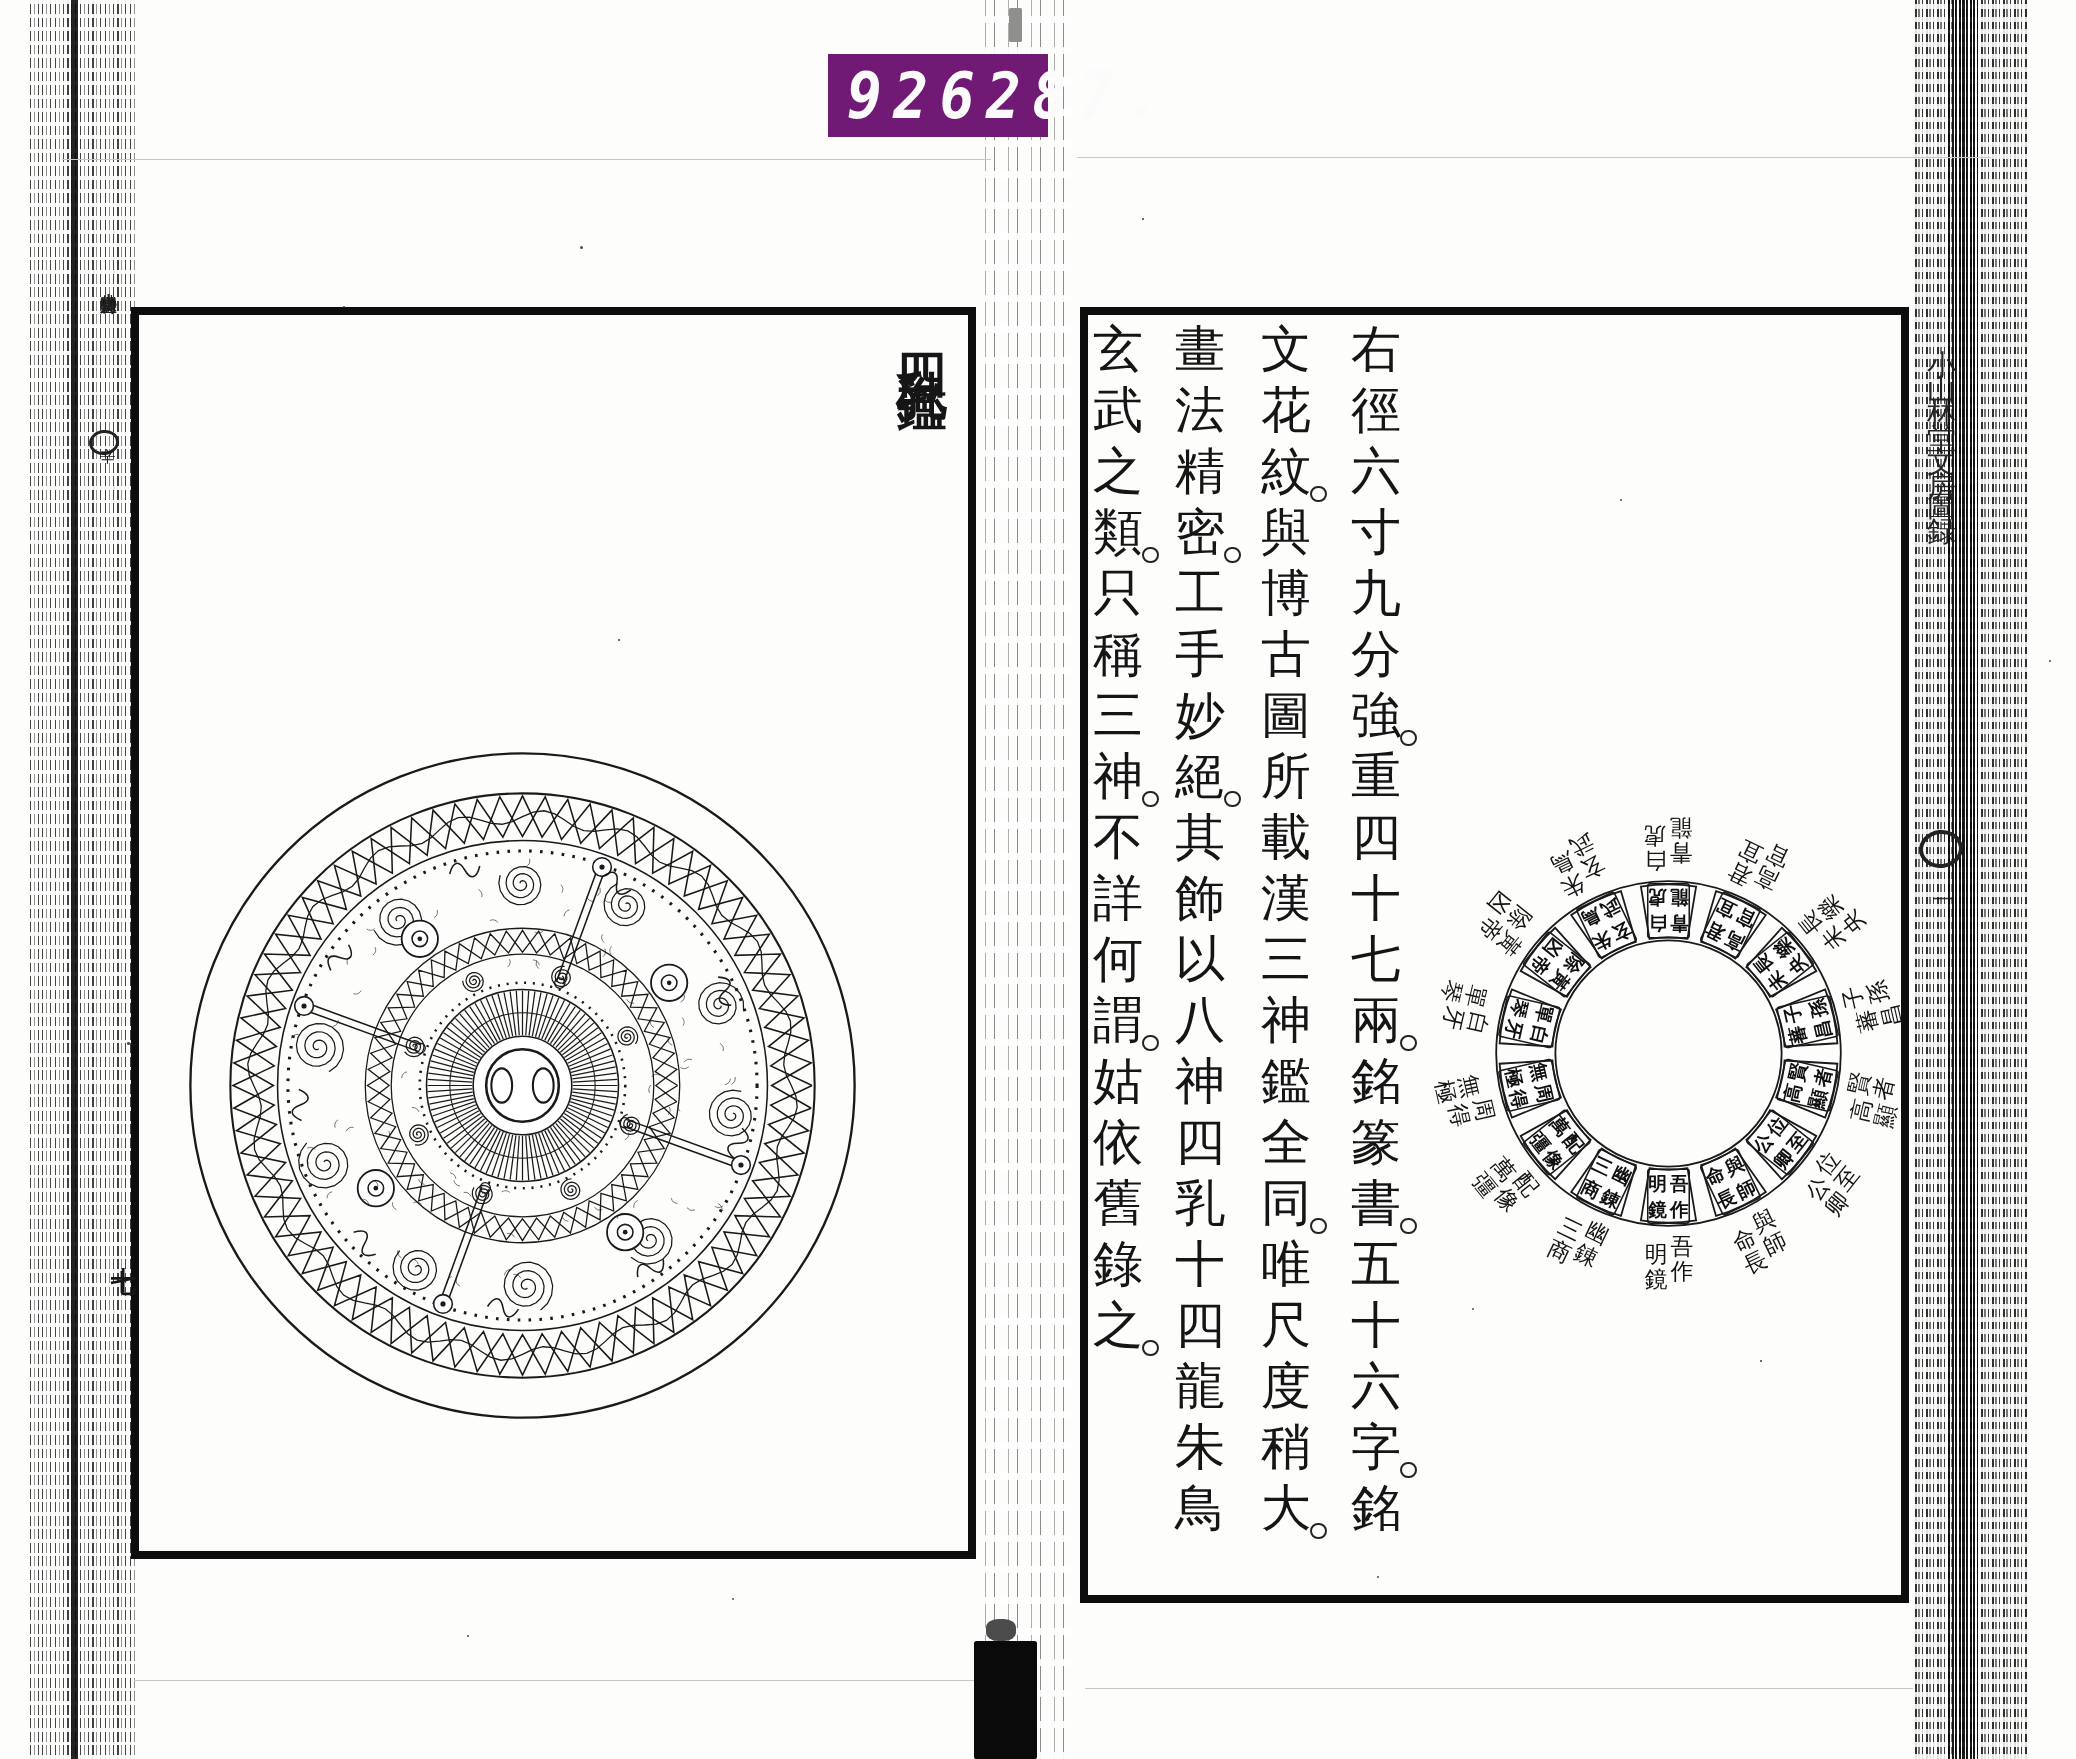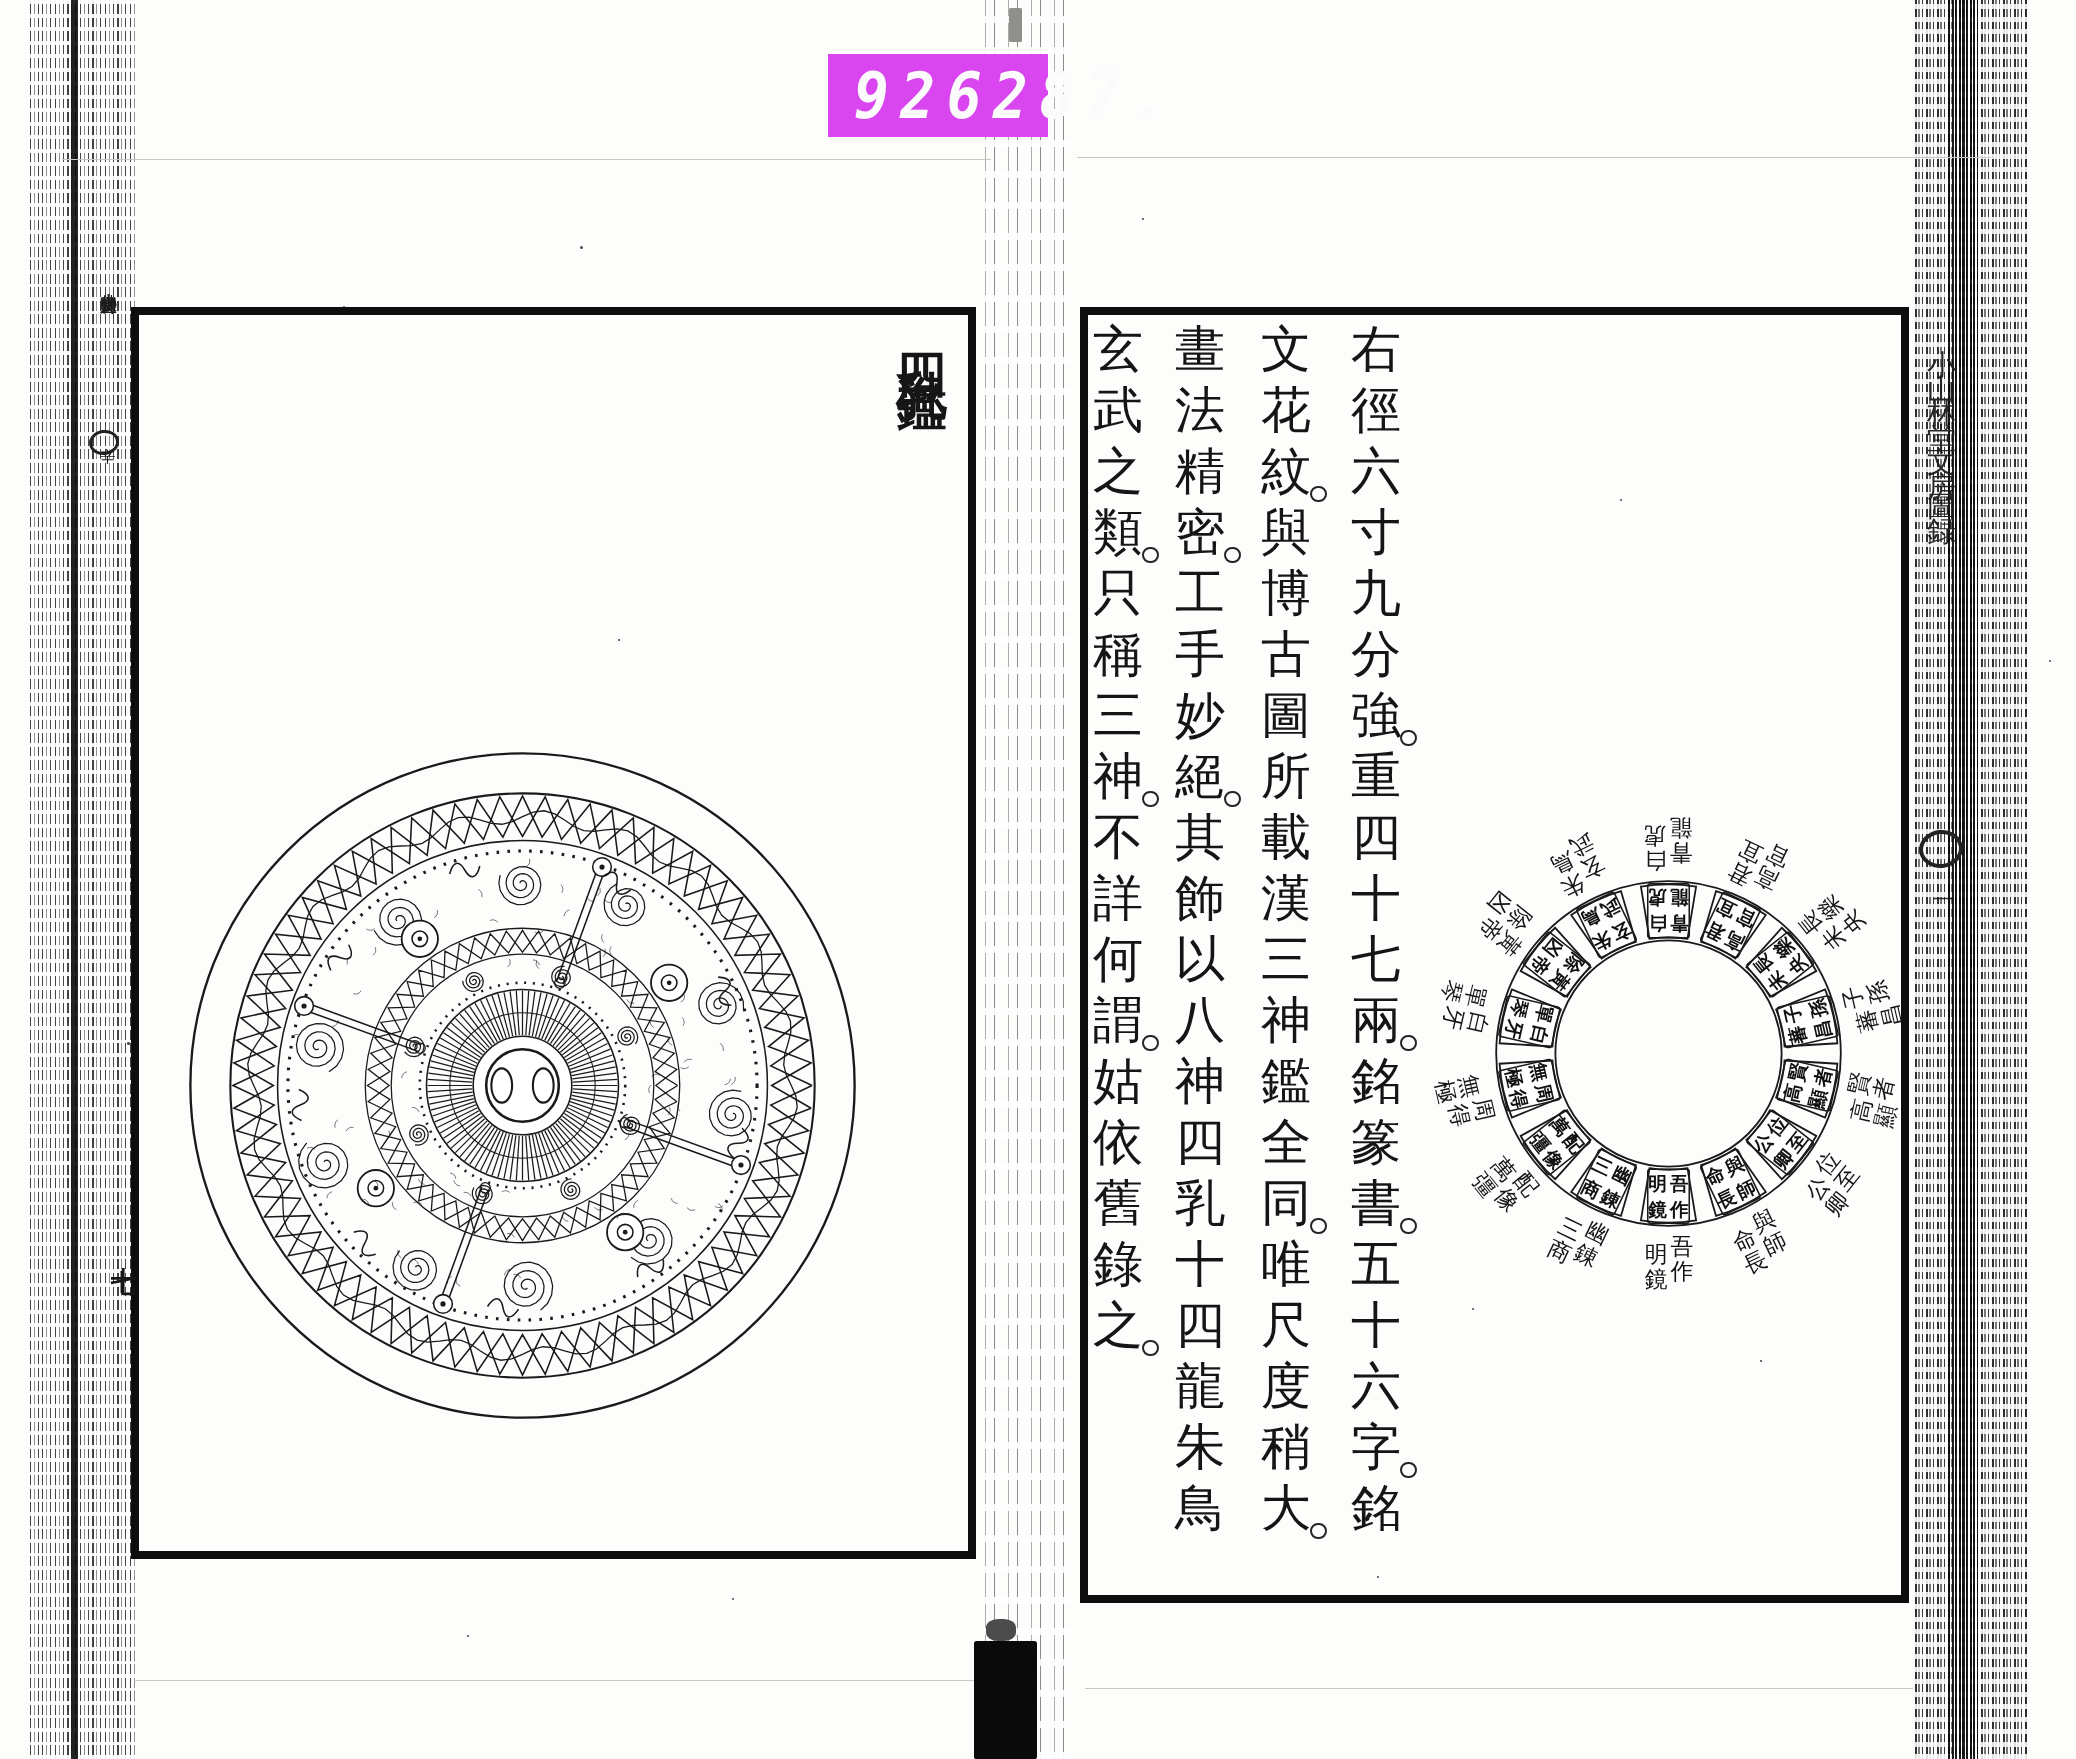--- a/index.html
+++ b/index.html
@@ -33,22 +33,22 @@
   #gutter{
     left:985px;width:86px;
     background:
       repeating-linear-gradient(0deg, rgba(255,255,255,.9) 0 7.3px, rgba(255,255,255,0) 7.3px 31px),
       repeating-linear-gradient(90deg, rgba(25,25,25,.35) 0 1px, rgba(0,0,0,0) 1px 9.3px, rgba(25,25,25,.5) 9.3px 10.4px, rgba(0,0,0,0) 10.4px 23px);
   }
   .paper-line{position:absolute;height:1px;background:#c8c8c4;}
   
   #counter{
     position:absolute;left:828px;top:54px;width:220px;height:83px;
-    background:#d946ef;display:flex;align-items:center;justify-content:space-between;
-    padding:0 26px;box-sizing:border-box;z-index:6;
+    background:#701a75;display:flex;align-items:center;justify-content:space-between;
+    padding:0 19px;box-sizing:border-box;z-index:6;
   }
   .seg{
     font-family:"DejaVu Sans Mono", monospace;font-weight:700;font-style:italic;
     font-size:58px;color:#fbfbfb;letter-spacing:11.4px;transform:scaleY(1.1);
   }
   
   .frame{position:absolute;border:8.3px solid #0d0d0d;box-sizing:border-box;background:transparent;}
   #frame-left{left:131px;top:307px;width:845px;height:1252px;}
   #frame-right{left:1080px;top:307px;width:829px;height:1296px;}
   

